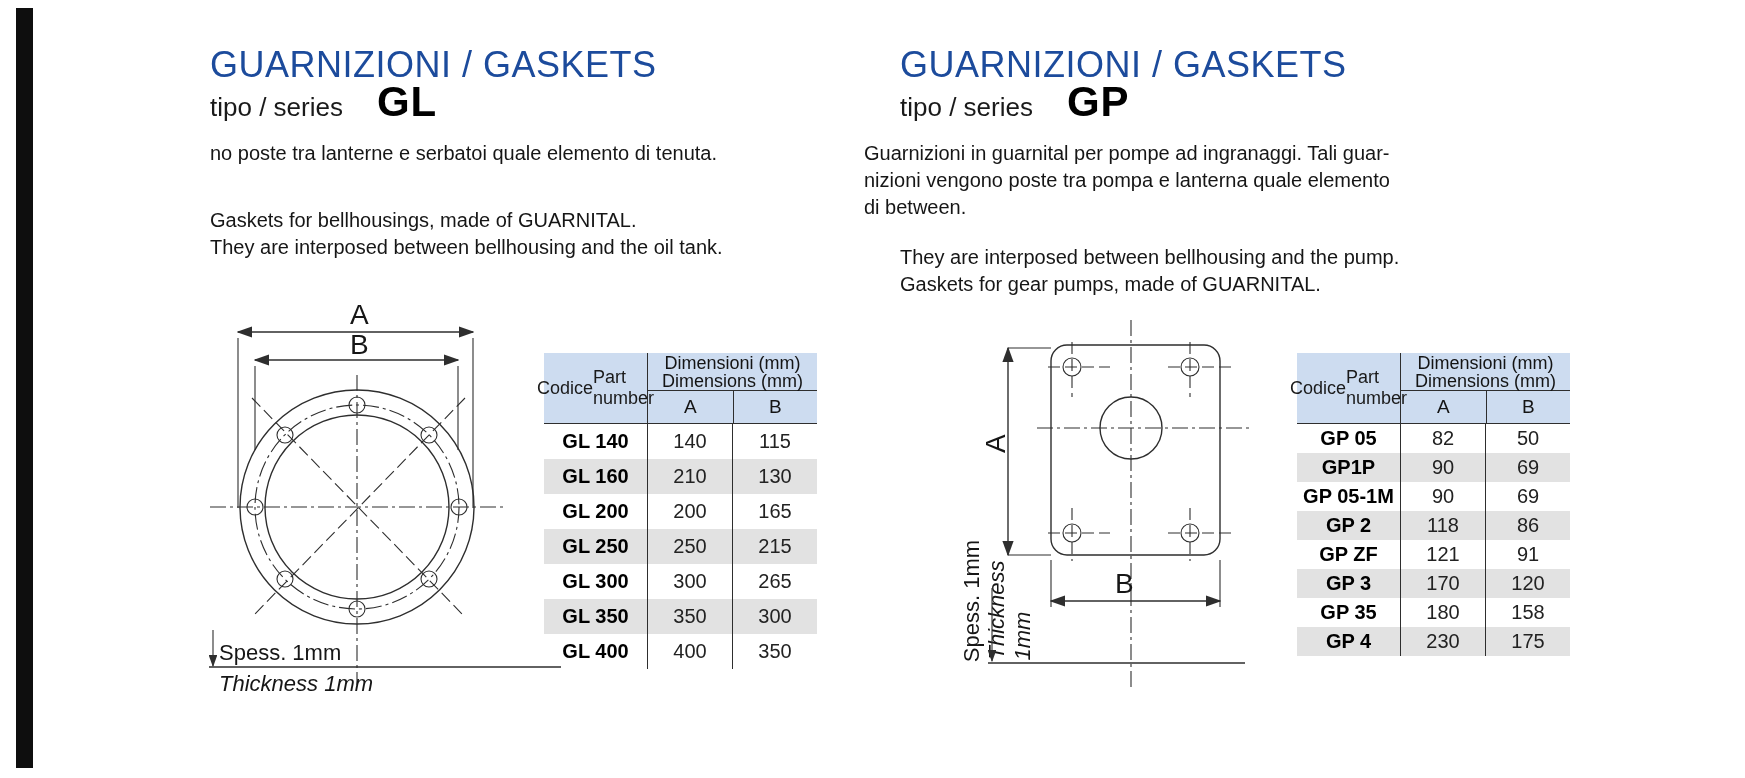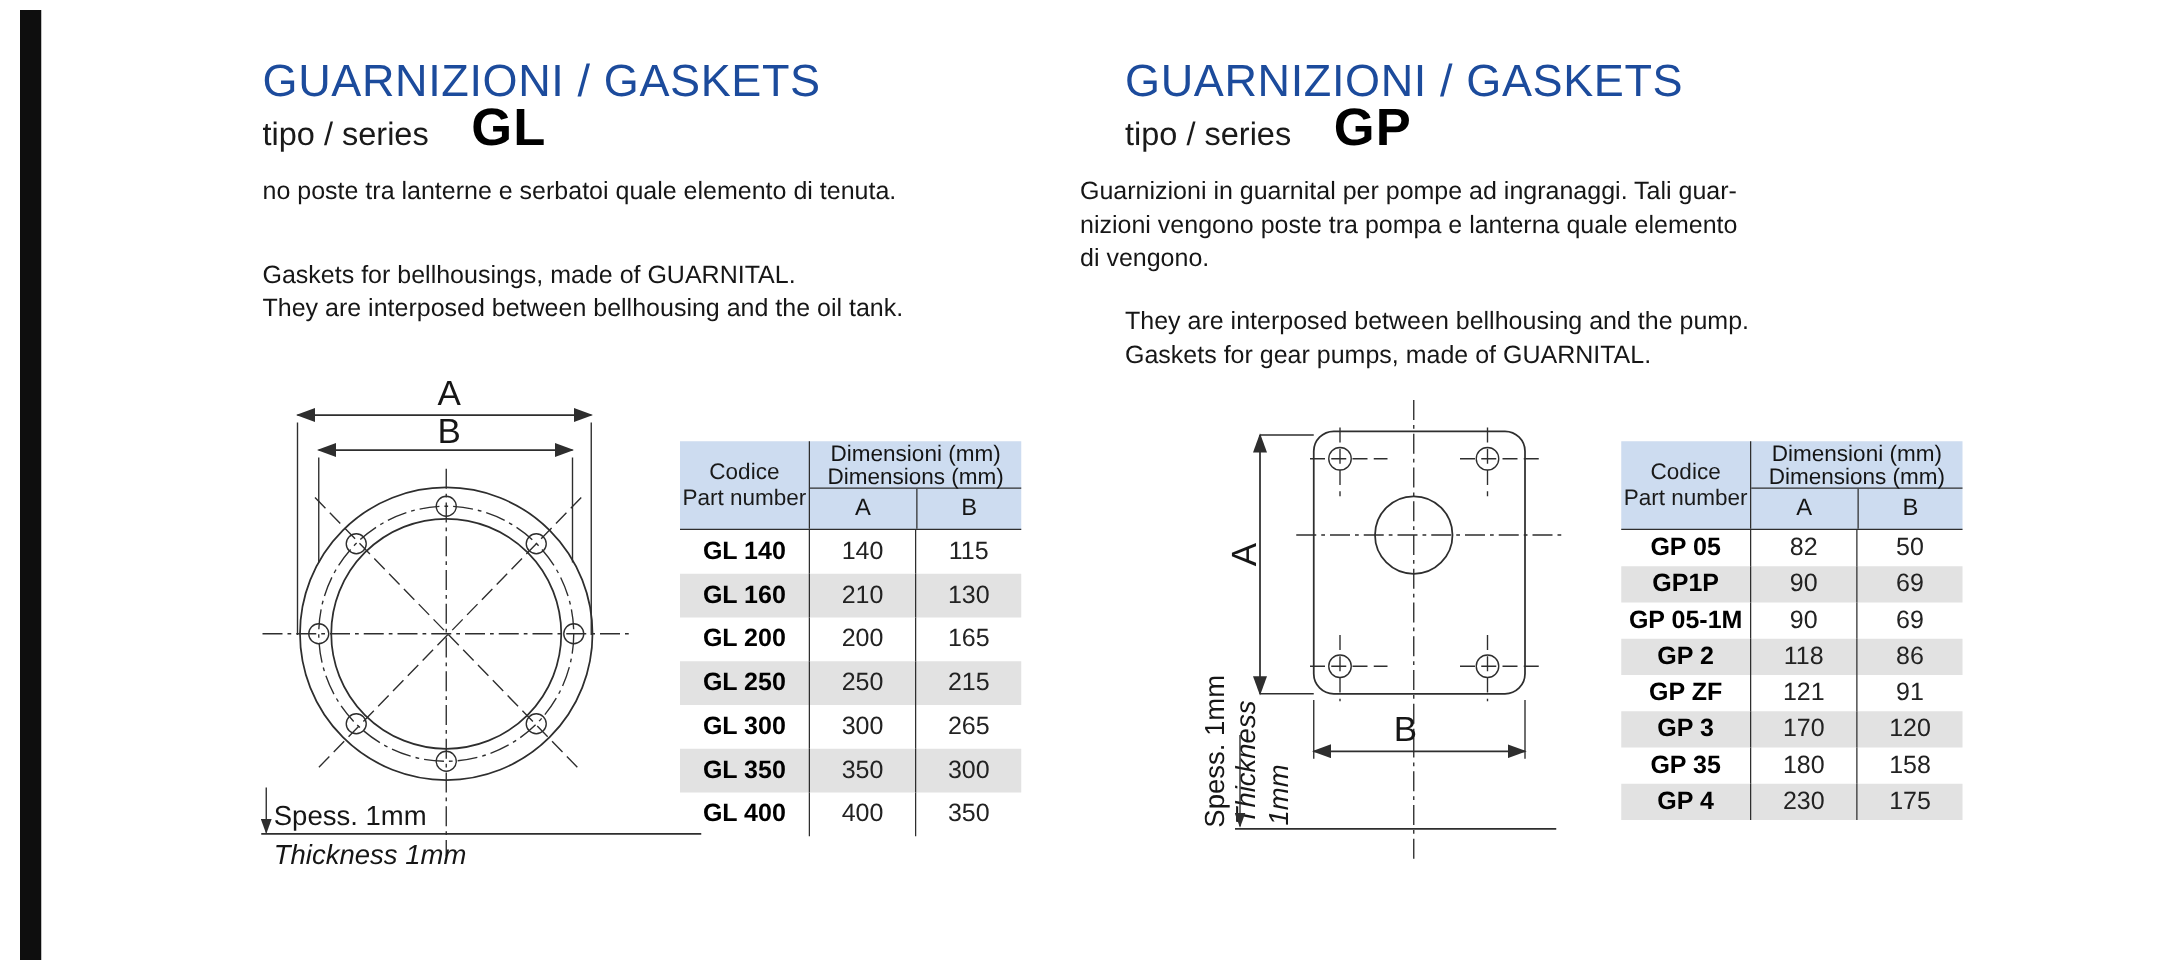--- a/index.html
+++ b/index.html
@@ -11,21 +11,21 @@
   #left-bar{left:16px;top:8px;width:17px;height:760px;background:#0e0e0e;}
   .panel-title{font-size:36px;font-weight:normal;color:#1c4b9c;letter-spacing:.5px;white-space:nowrap;}
   .series-row{display:flex;align-items:baseline;white-space:nowrap;}
   .series-label{font-size:26px;color:#1a1a1a;}
   .series-code{font-size:42px;font-weight:bold;color:#000;margin-left:34px;letter-spacing:1px;}
   .para{font-size:20px;line-height:27px;color:#161616;}
   .para div{white-space:nowrap;}
   
   .dim-table{position:absolute;width:273px;}
   .dim-table .thead{display:flex;height:70px;background:#cddcf0;border-bottom:1.4px solid #2e2e2e;}
-  .th-code{width:103px;display:flex;flex-direction:column;justify-content:center;align-items:center;
+  .th-code{width:103px;display:flex;justify-content:center;align-items:center;
            font-size:18px;line-height:21px;color:#1a1a1a;}
   .th-dim{width:170px;border-left:1.4px solid #2e2e2e;display:flex;flex-direction:column;box-sizing:border-box;}
   .th-dim-top{height:38px;border-bottom:1.4px solid #2e2e2e;display:flex;flex-direction:column;
               justify-content:center;align-items:center;font-size:18px;line-height:18px;box-sizing:border-box;}
   .th-dim-ab{flex:1;display:flex;font-size:19px;}
   .th-a,.th-b{width:50%;display:flex;align-items:center;justify-content:center;box-sizing:border-box;}
   .th-b{border-left:1.4px solid #2e2e2e;}
   .tr{display:flex;height:var(--rowh);}
   .tr:nth-child(even){background:#e2e2e2;}
   .td{display:flex;align-items:center;justify-content:center;box-sizing:border-box;font-size:20px;color:#222;}
@@ -162,21 +162,21 @@
   <div class="abs panel-title" style="left:900px;top:44px;">GUARNIZIONI / GASKETS</div>
 
   <div class="abs series-row" style="left:900px;top:78px;">
     <span class="series-label">tipo / series</span>
     <span class="series-code">GP</span>
   </div>
 
   <div class="abs para" style="left:864px;top:140px;">
     <div>Guarnizioni in guarnital per pompe ad ingranaggi. Tali guar-</div>
     <div>nizioni vengono poste tra pompa e lanterna quale elemento</div>
-    <div>di vengono.</div>
+    <div>di between.</div>
   </div>
 
   <div class="abs para" style="left:900px;top:244px;">
     <div>They are interposed between bellhousing and the pump.</div>
     <div>Gaskets for gear pumps, made of GUARNITAL.</div>
   </div>
 
   <svg class="abs" style="left:960px;top:295px;" width="305" height="400" viewBox="0 0 305 400">
     <defs>
       <marker id="gp-arrow" markerWidth="11" markerHeight="8" refX="10" refY="4" orient="auto-start-reverse">

